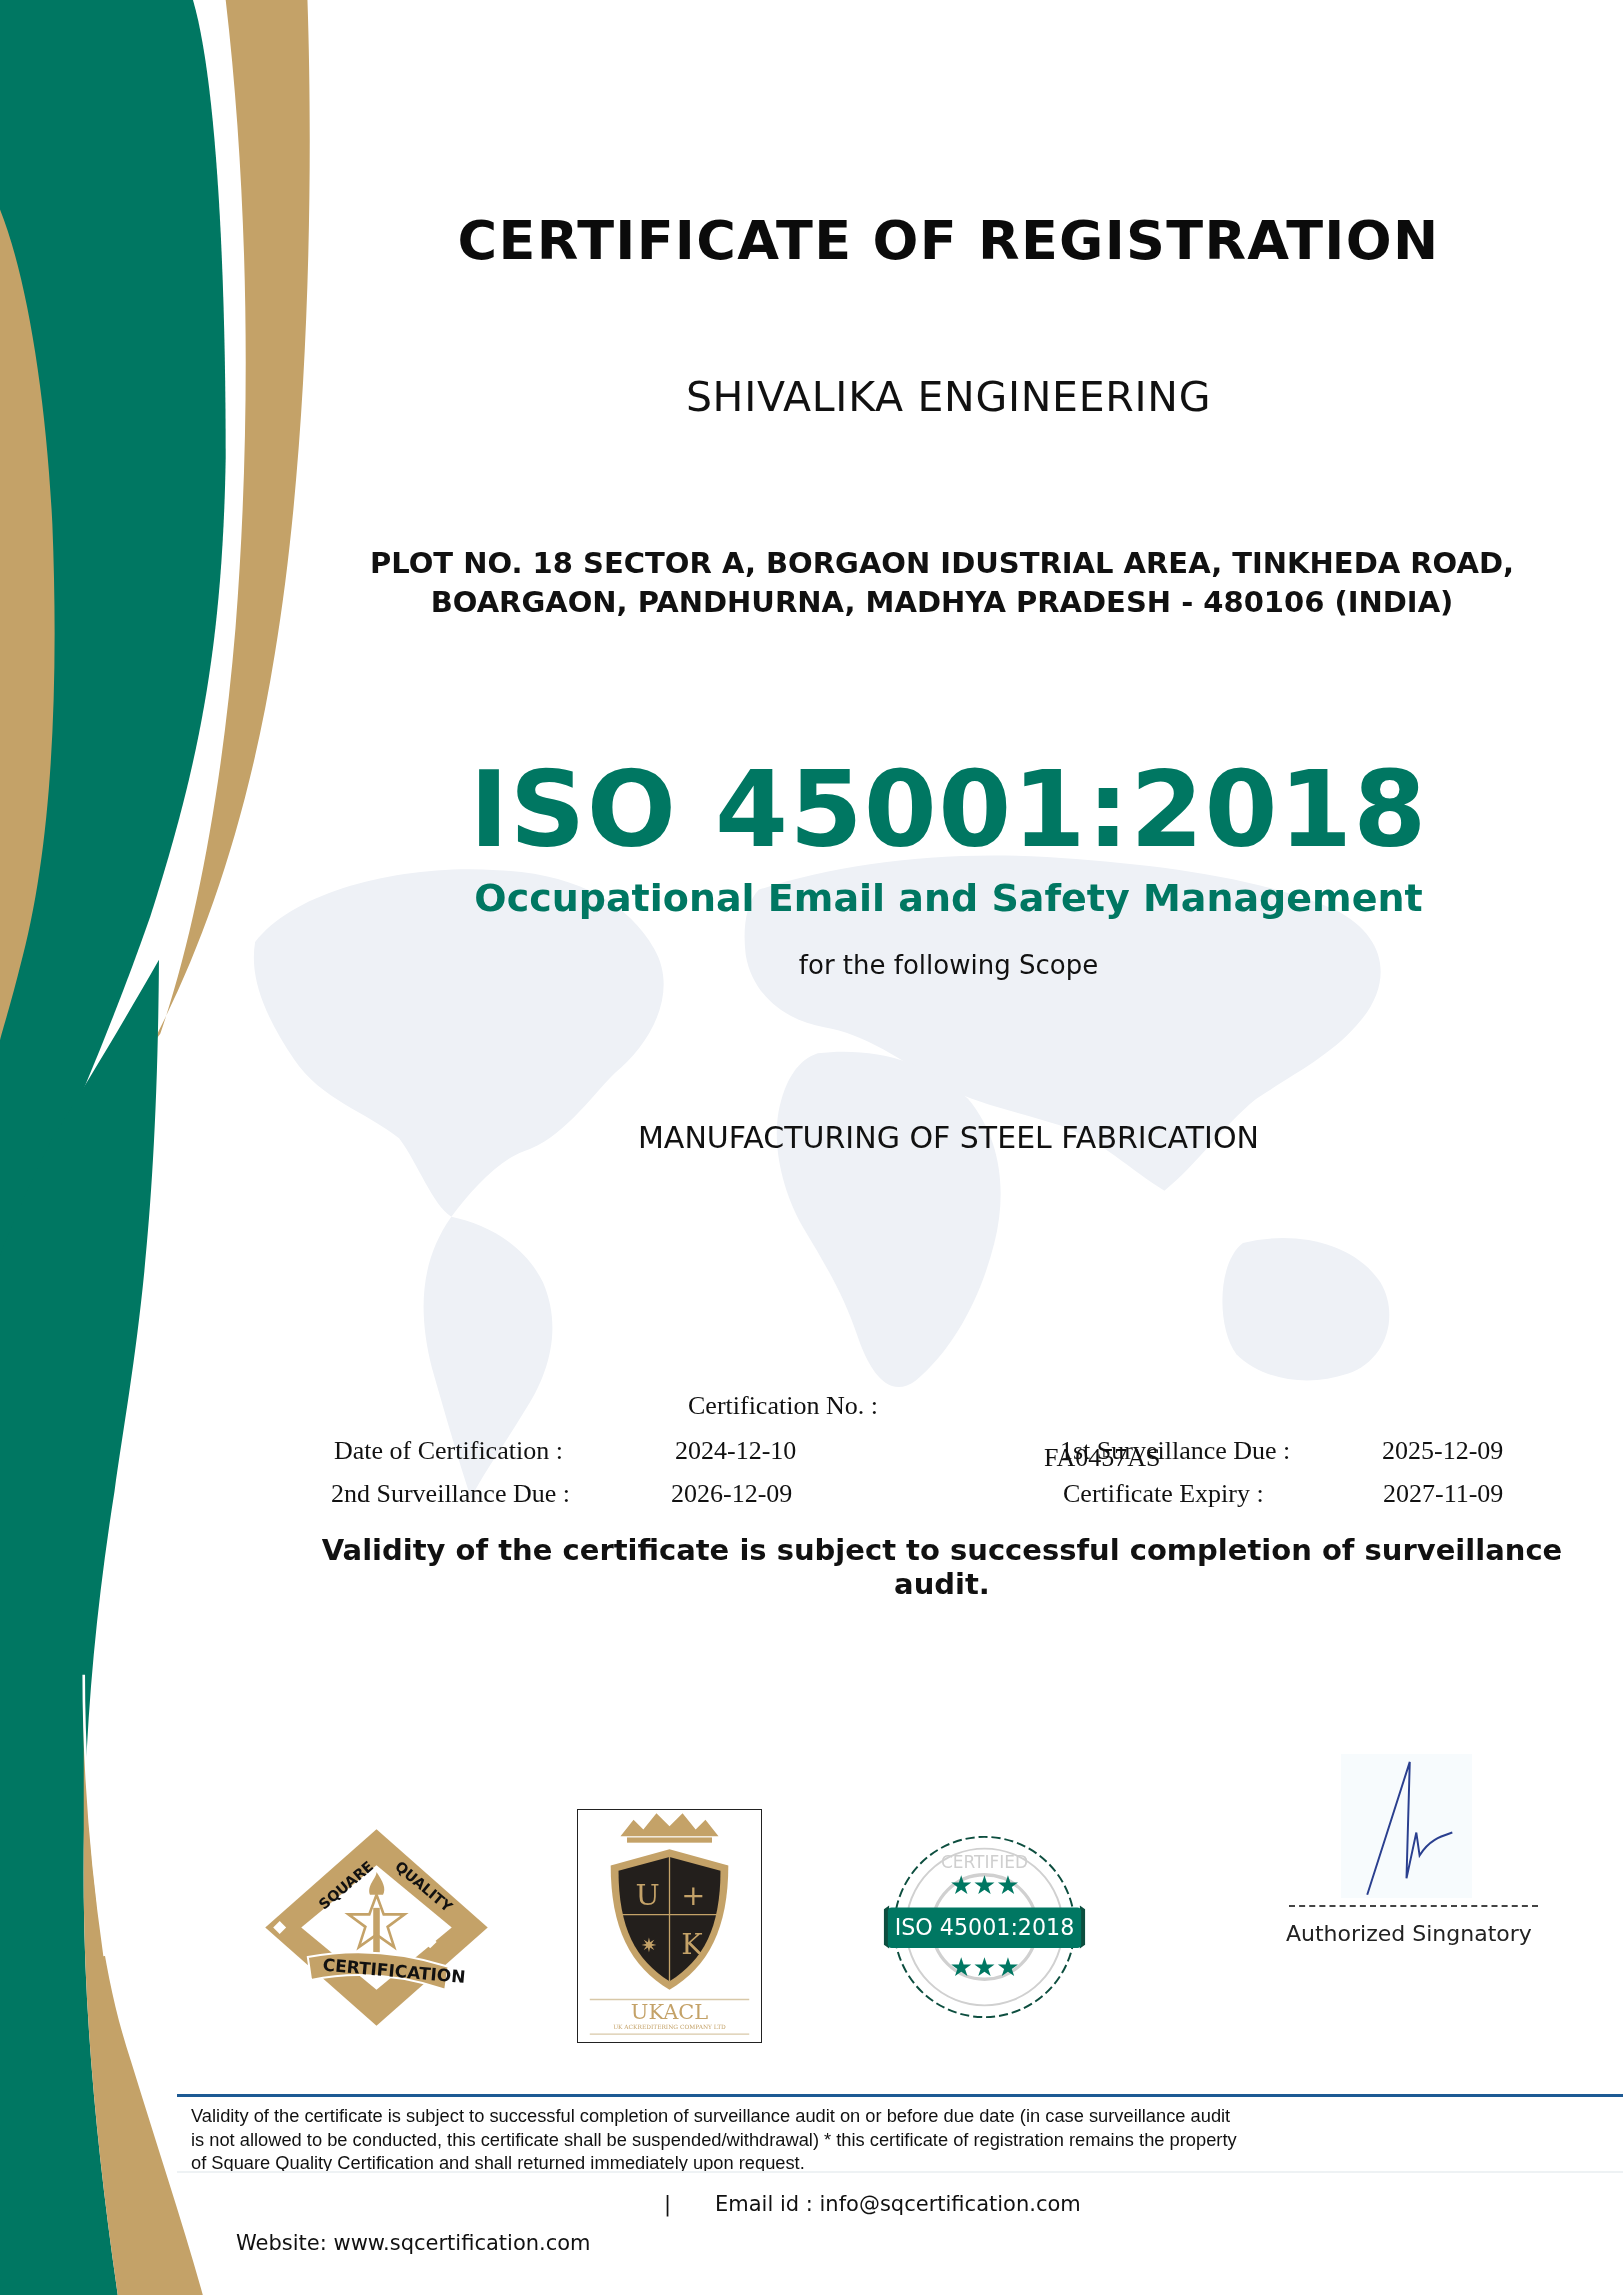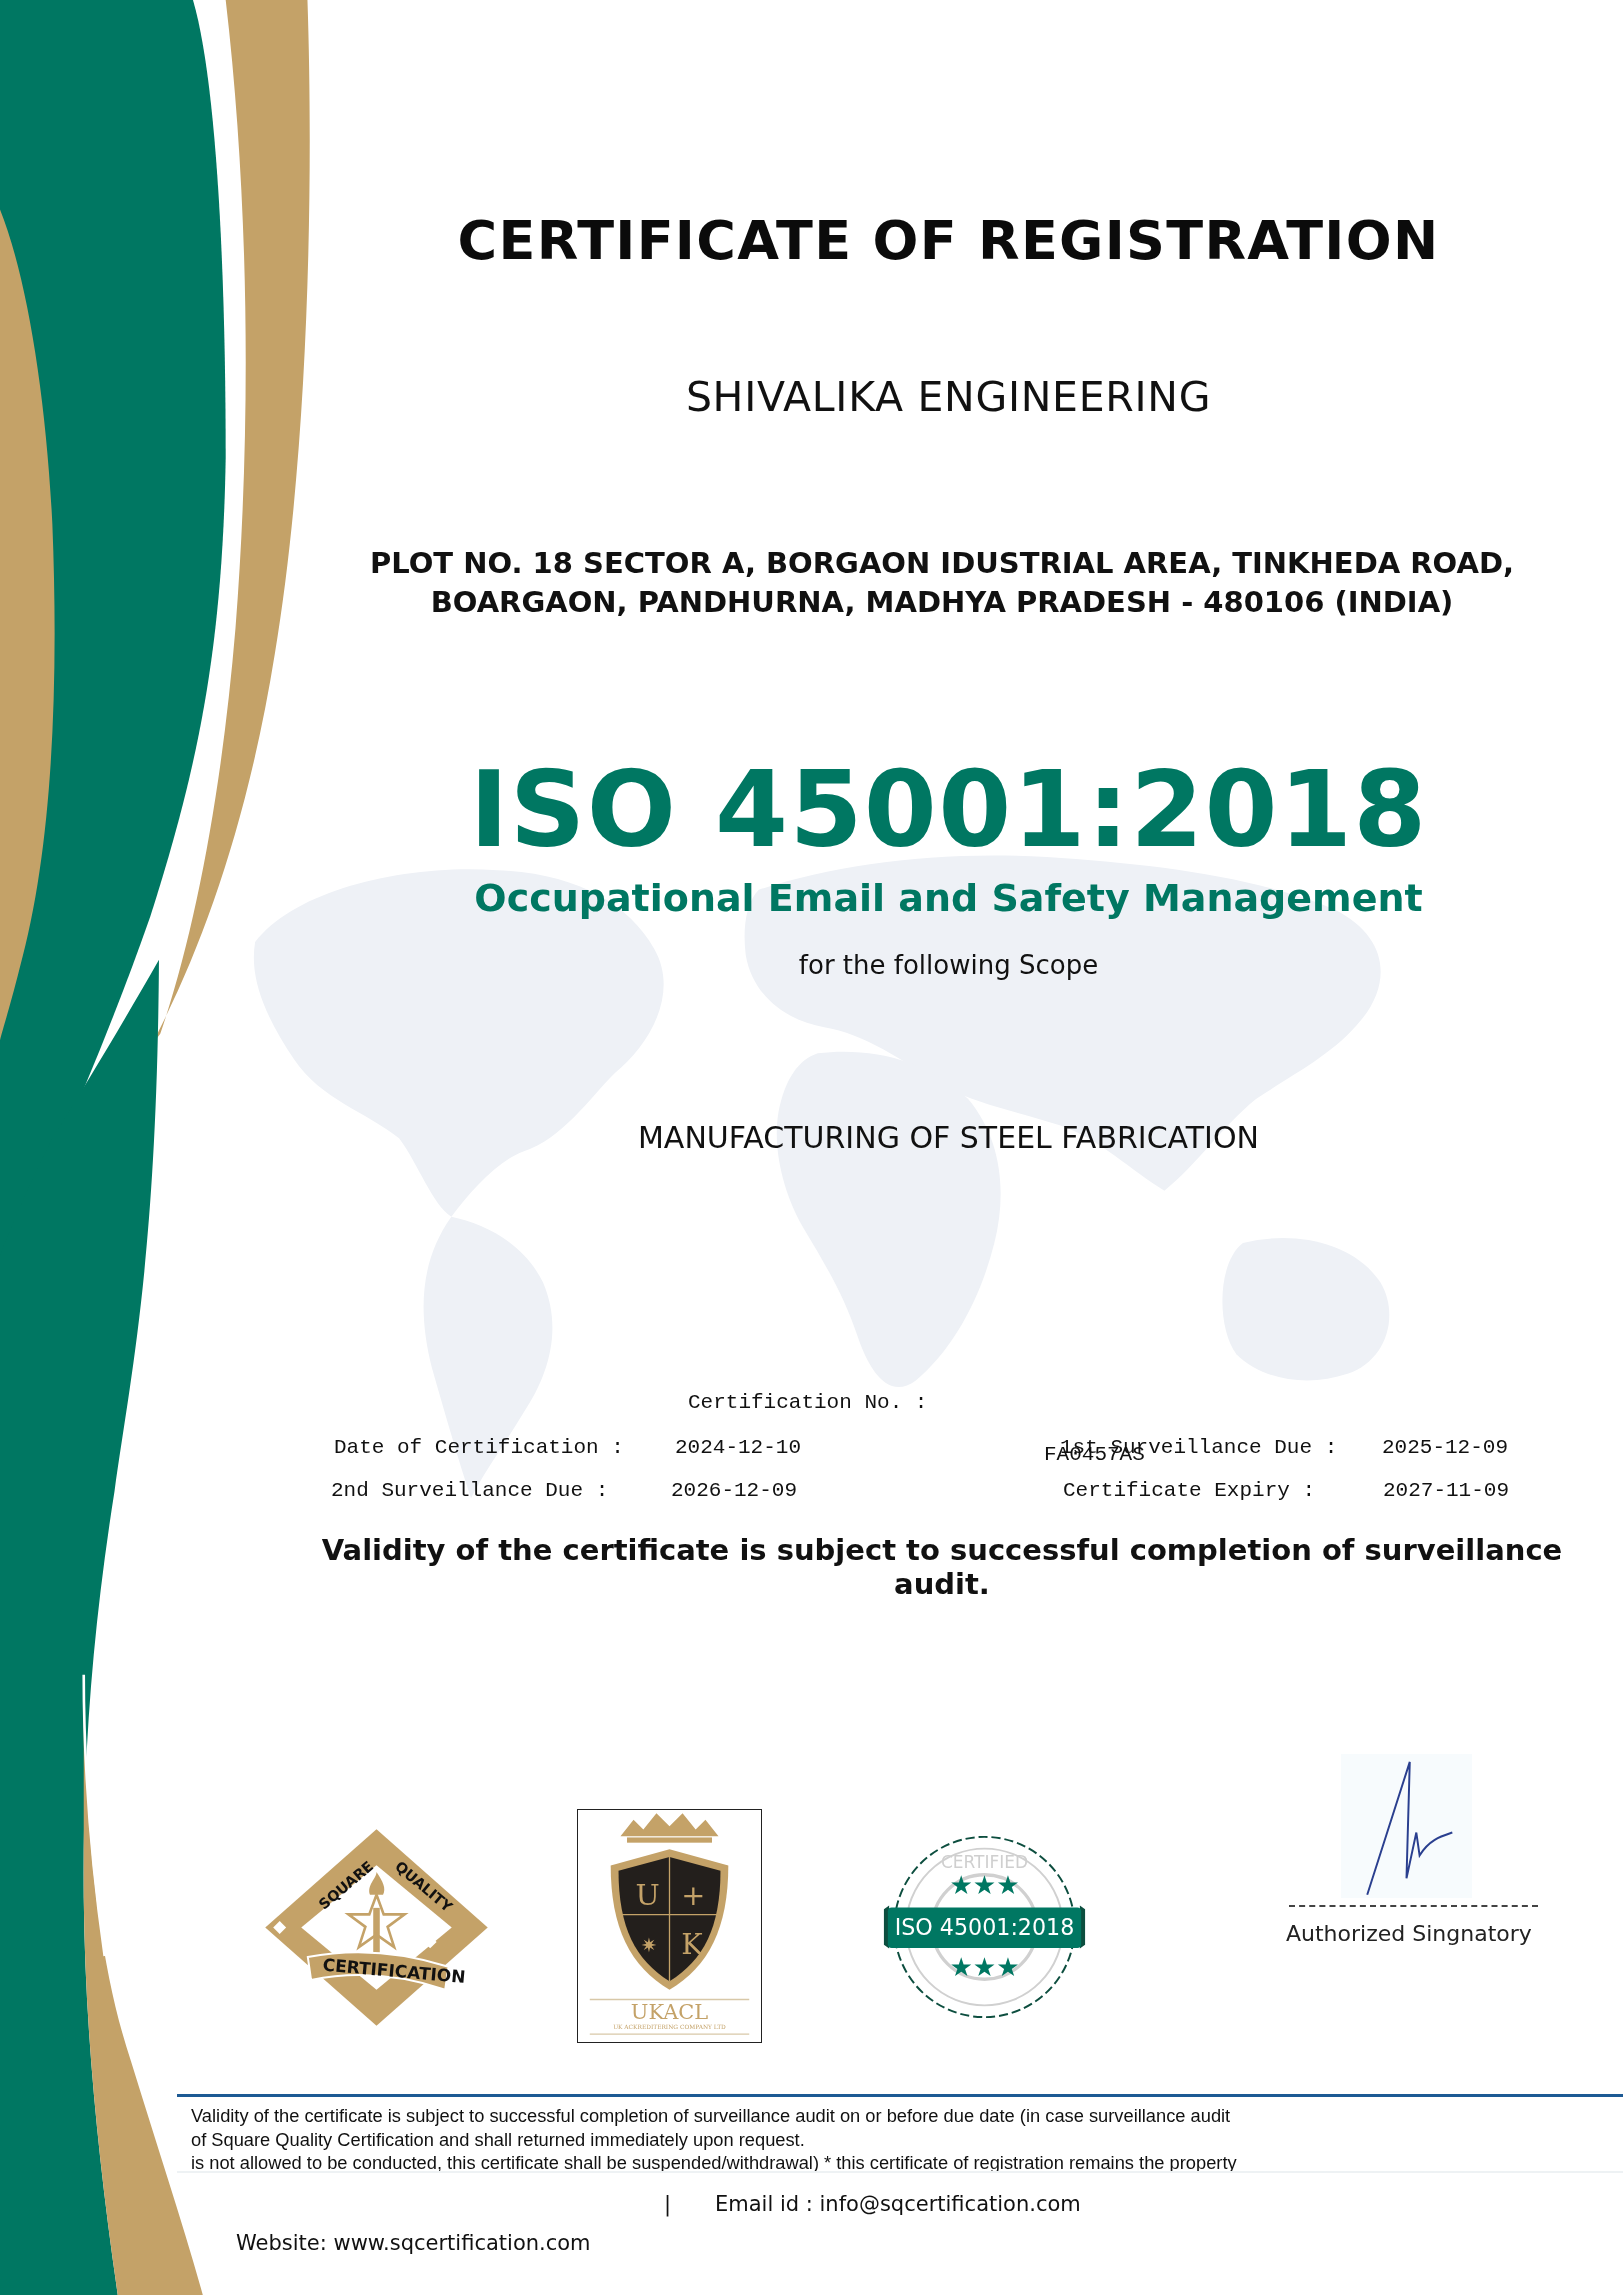--- a/index.html
+++ b/index.html
@@ -13,21 +13,21 @@
   .company { left: 366px; width: 1165px; top: 373px; font-size: 41px; font-weight: 500;
              letter-spacing: 0.7px; font-family: "DejaVu Sans", sans-serif; }
   .address { left: 327px; width: 1230px; top: 544px; font-size: 29px; font-weight: 700; line-height: 39px;
              font-family: "DejaVu Sans", sans-serif; }
   .std { left: 366px; width: 1165px; top: 749px; font-size: 105px; font-weight: 700; color: #007762;
          font-family: "DejaVu Sans", sans-serif; letter-spacing: 1.3px; }
   .stdname { left: 366px; width: 1165px; top: 876px; font-size: 38px; font-weight: 700; color: #007762;
              font-family: "DejaVu Sans", sans-serif; }
   .scope-intro { left: 366px; width: 1165px; top: 950px; font-size: 26px; font-family: "DejaVu Sans", sans-serif; }
   .scope { left: 366px; width: 1165px; top: 1120px; font-size: 30px; font-weight: 500; font-family: "DejaVu Sans", sans-serif; }
-  .row { font-size: 21px; font-family: Liberation Mono, monospace; white-space: nowrap; text-align: center; }
+  .row { font-size: 26px; font-family: Liberation Serif, serif; white-space: nowrap; text-align: center; }
   .validity { left: 314px; width: 1256px; top: 1533px; font-size: 29px; font-weight: 600;
               font-family: "DejaVu Sans", sans-serif; text-align: center; }
   .hr-blue { left: 177px; width: 1447px; top: 2094px; height: 3.3px; background: #1d5a94; }
   .fine { left: 191px; width: 1165px; top: 2104px; font-size: 18.3px; line-height: 23.6px; color: #111; }
   .hr-light { left: 177px; width: 1447px; top: 2171px; height: 2px; background: #eef2f4; }
   .contact { top: 2192px; font-size: 21px; color: #111; font-family: "DejaVu Sans", sans-serif; }
   .sig-label { left: 1286px; top: 1921px; font-size: 22px; color: #222; font-family: "DejaVu Sans", sans-serif; }
   .sig-line { left: 1289px; top: 1905px; width: 249px; border-top: 2px dashed #444; }
   .logo-box { position: absolute; }
 </style>
@@ -139,20 +139,20 @@
   <svg width="131" height="144" viewBox="0 0 200 220">
     <path d="M40 215 L105 12 L100 190 L115 120 L120 155 C135 130 155 125 170 120" stroke="#2a3f8f" stroke-width="3" fill="none"></path>
   </svg>
 </div>
 <div class="abs sig-line"></div>
 <div class="abs sig-label">Authorized Singnatory</div>
 
 <div class="abs hr-blue"></div>
 <div class="abs fine">
   <div>Validity of the certificate is subject to successful completion of surveillance audit on or before due date (in case surveillance audit</div>
+  <div>is not allowed to be conducted, this certificate shall be suspended/withdrawal) * this certificate of registration remains the property</div>
   <div>of Square Quality Certification and shall returned immediately upon request.</div>
-  <div>is not allowed to be conducted, this certificate shall be suspended/withdrawal) * this certificate of registration remains the property</div>
 </div>
 <div class="abs hr-light"></div>
 <div class="abs contact" style="left:236px;margin-top:39px;">Website: www.sqcertification.com</div>
 <div class="abs contact" style="left:664px;">|</div>
 <div class="abs contact" style="left:715px;">Email id : info@sqcertification.com</div>
 
 
 </body></html>

